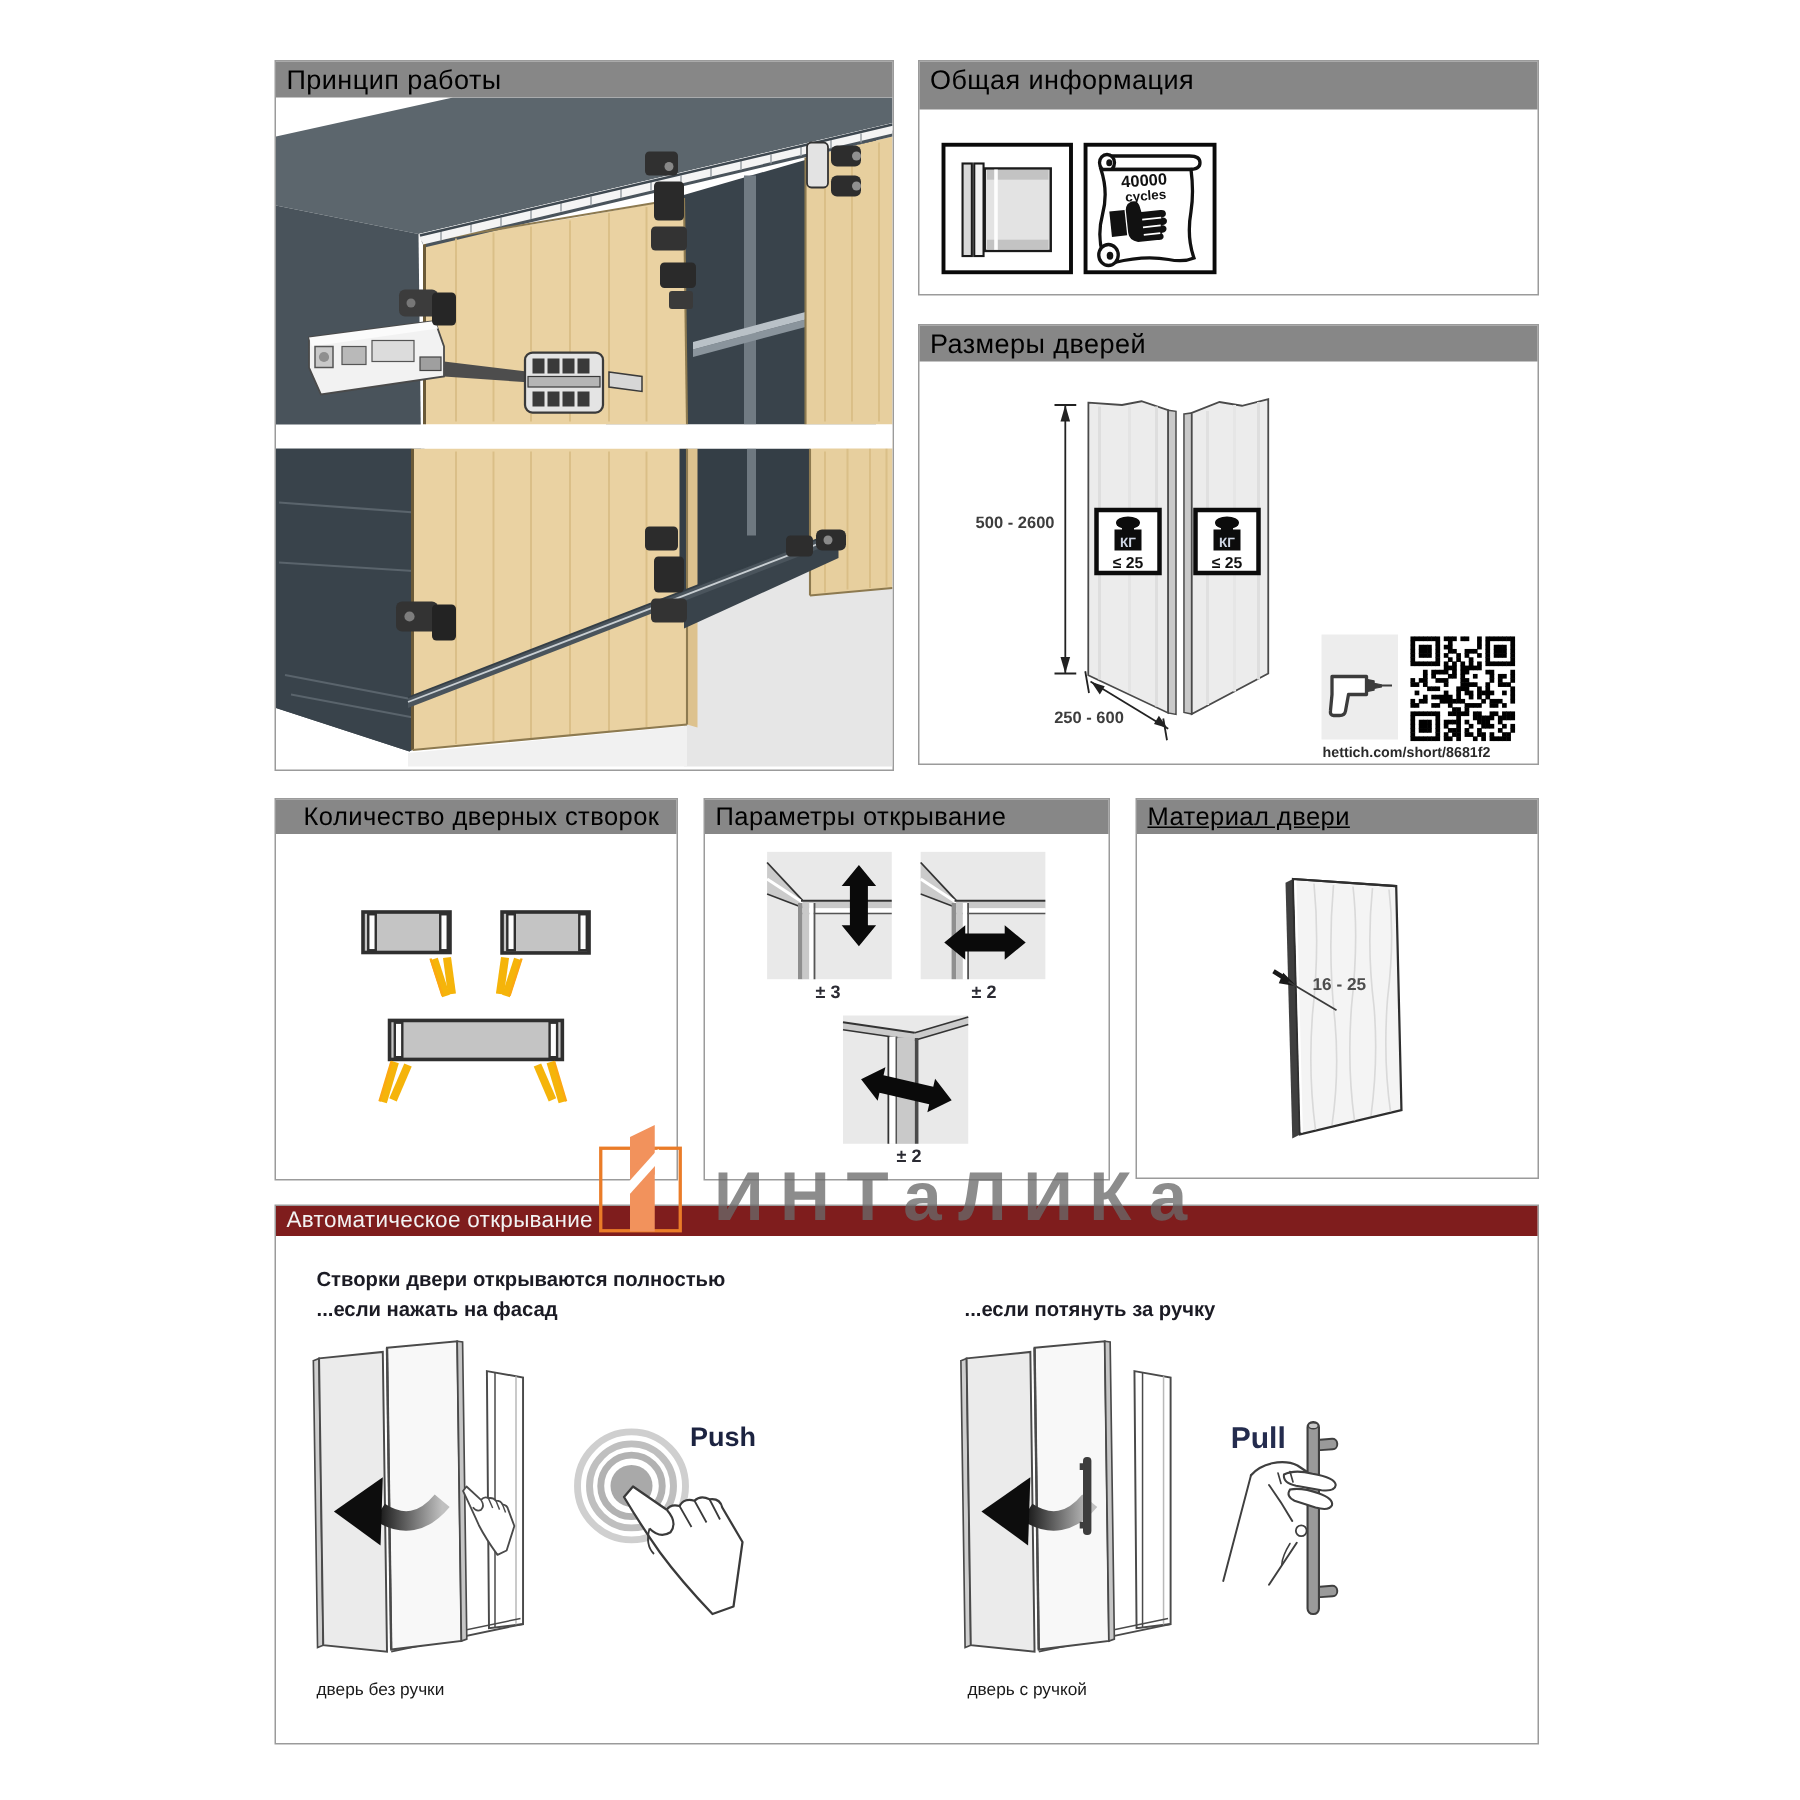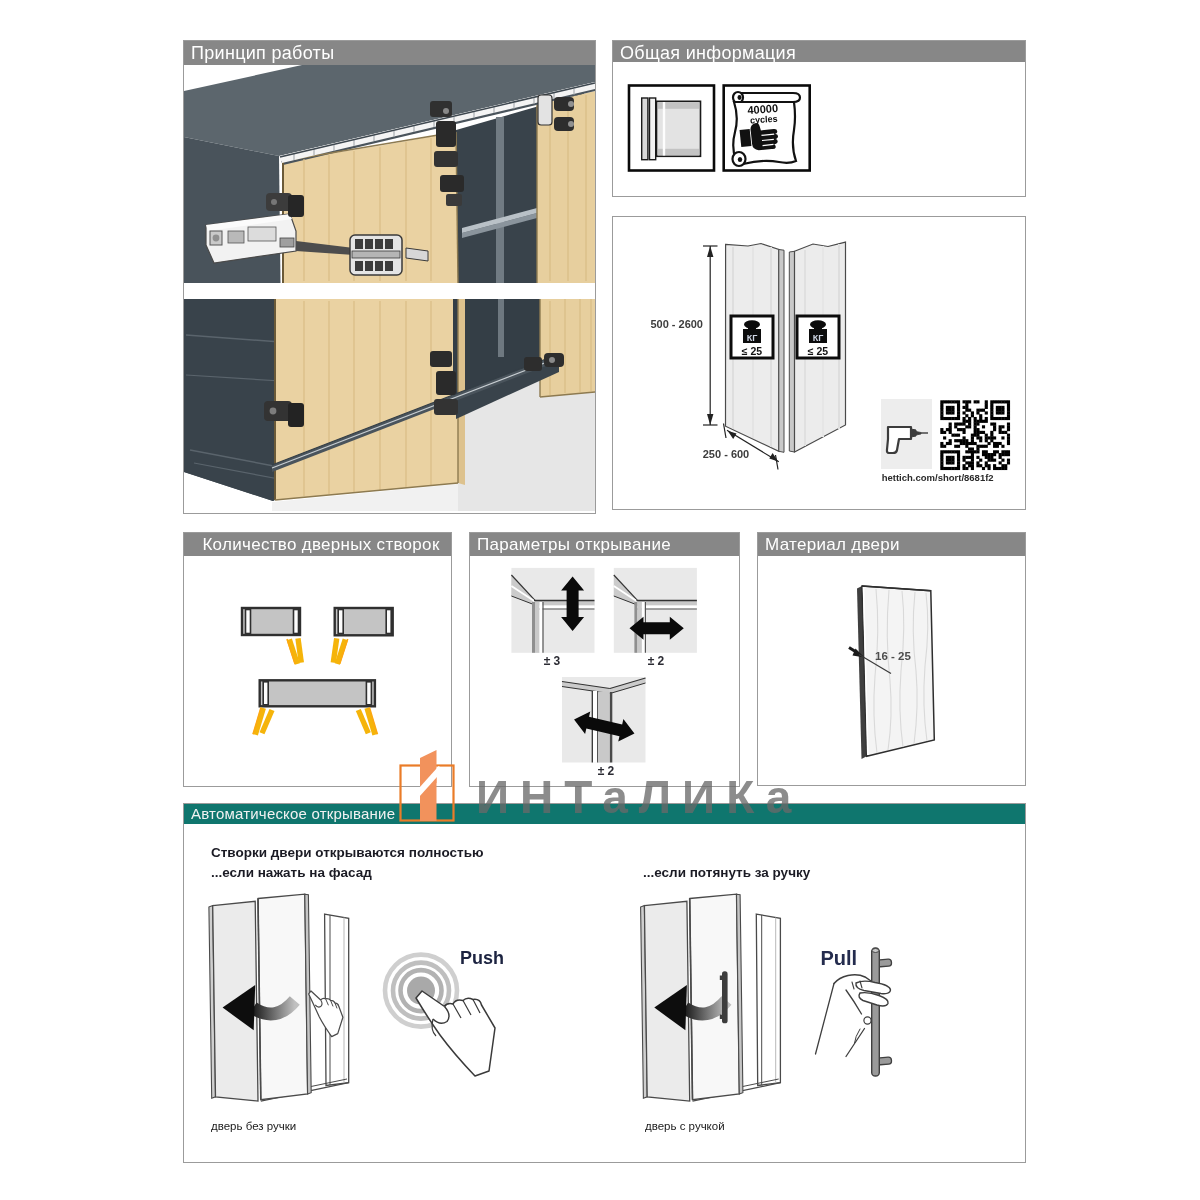--- a/index.html
+++ b/index.html
@@ -1,19 +1,19 @@
 <!DOCTYPE html>
 <html><head>
 <meta charset="utf-8">
 <style>
 html,body{margin:0;padding:0;background:#fff;}
 body{width:1200px;height:1200px;position:relative;font-family:"Liberation Sans",sans-serif;overflow:hidden;}
 .panel{position:absolute;border:1px solid #9b9b9b;background:#fff;box-sizing:border-box;}
-.hdr{background:#878787;color:#ffffff;font-size:18px;line-height:23px;height:23px;padding-left:7px;letter-spacing:0.3px;}
-.hdr2{background:#0f766e;color:#f2f2f2;font-size:15px;line-height:20px;height:20px;padding-left:7px;letter-spacing:0.2px;}
+.hdr{background:#878787;color:#000000;font-size:18px;line-height:23px;height:23px;padding-left:7px;letter-spacing:0.3px;}
+.hdr2{background:#7f1d1d;color:#f2f2f2;font-size:15px;line-height:20px;height:20px;padding-left:7px;letter-spacing:0.2px;}
 svg{display:block;}
 .abs{position:absolute;}
 </style>
 </head>
 <body>
 
 <div class="panel" style="left:183px;top:40px;width:413px;height:474px;">
 <div class="hdr" style="height:24px;line-height:24px;">Принцип работы</div>
 <svg width="411" height="448" viewBox="0 0 411 448">
 
@@ -168,21 +168,21 @@
 <rect x="252" y="306" width="20" height="24" rx="3" fill="#2a2a2a"></rect>
 <rect x="250" y="334" width="24" height="16" rx="3" fill="#333"></rect>
 <rect x="340" y="292" width="18" height="14" rx="3" fill="#2d2d2d"></rect>
 <rect x="360" y="288" width="20" height="14" rx="4" fill="#2d2d2d"></rect>
 <circle cx="368" cy="295" r="3" fill="#8a8a8a"></circle>
 </g>
 </svg>
 </div>
 
 <div class="panel" style="left:612px;top:40px;width:414px;height:157px;">
-<div class="hdr" style="height:21px;line-height:24px;">Общая информация</div>
+<div class="hdr" style="height:32px;line-height:24px;">Общая информация</div>
 <svg width="412" height="131" viewBox="0 0 412 131">
 
 <rect x="16" y="23.5" width="85" height="85" fill="#fff" stroke="#0a0a0a" stroke-width="2.6"></rect>
 <rect x="28.7" y="36" width="6.2" height="61.7" fill="#d9d9d9" stroke="#1a1a1a" stroke-width="1.4"></rect>
 <rect x="36.5" y="36" width="6.2" height="61.7" fill="#f2f2f2" stroke="#1a1a1a" stroke-width="1.4"></rect>
 <rect x="43.5" y="39.3" width="44" height="55" fill="#e3e3e3" stroke="#1a1a1a" stroke-width="1.6"></rect>
 <rect x="45" y="40.3" width="41" height="6.5" fill="#c3c3c3"></rect>
 <rect x="45" y="86.8" width="41" height="6.5" fill="#c3c3c3"></rect>
 <line x1="51" y1="40" x2="51" y2="93.5" stroke="#fdfdfd" stroke-width="2.4"></line>
 
@@ -199,20 +199,21 @@
 <rect x="0" y="6" width="12" height="20" fill="#111"></rect>
 <path d="M 13 10 Q 12 2 18 0 Q 23 -1 24 4 L 25 9 L 40 9 Q 44 9 44 12 Q 44 15 40 15 L 42 15 Q 45 16 44 19 Q 43 21 39 21 L 41 21 Q 44 22 43 25 Q 42 27 38 27 L 39 27 Q 41 29 40 31 Q 39 33 35 32 L 20 32 Q 13 30 13 24 Z" fill="#111"></path>
 <line x1="25" y1="15" x2="40" y2="15" stroke="#fff" stroke-width="1.4"></line>
 <line x1="25" y1="21" x2="39" y2="21" stroke="#fff" stroke-width="1.4"></line>
 <line x1="25" y1="27" x2="38" y2="27" stroke="#fff" stroke-width="1.4"></line>
 </g>
 </svg>
 </div>
 
 <div class="panel" style="left:612px;top:216px;width:414px;height:294px;">
+<div class="hdr" style="height:24px;line-height:24px;">Размеры дверей</div>
 <svg width="412" height="268" viewBox="0 0 412 268">
 
 <polygon points="112.6,27.4 135,29 148,26.5 165.8,32.5 165.8,234.3 112.5,209.2" fill="#ececec" stroke="#4a4a4a" stroke-width="1.2"></polygon>
 <polygon points="165.8,32.5 171,33.2 171,235.3 165.8,234.3" fill="#c9c9c9" stroke="#4a4a4a" stroke-width="1"></polygon>
 <line x1="120" y1="30" x2="120" y2="212" stroke="#dedede" stroke-width="2"></line>
 <line x1="140" y1="30" x2="140" y2="221" stroke="#e4e4e4" stroke-width="2"></line>
 <line x1="158" y1="30" x2="158" y2="230" stroke="#dedede" stroke-width="2"></line>
 
 <polygon points="176.3,35 181.5,34.3 181.5,235 176.3,234" fill="#c9c9c9" stroke="#4a4a4a" stroke-width="1"></polygon>
 <polygon points="181.5,34.3 200,27 215,29.5 232.5,25.1 232.5,208 181.5,235" fill="#ececec" stroke="#4a4a4a" stroke-width="1.2"></polygon>
@@ -659,21 +660,21 @@
 <rect x="128.2" y="135.5" width="11.7" height="71" fill="#c9c9c9"></rect>
 <rect x="139.9" y="136" width="2.4" height="70.5" fill="#4a4a4a"></rect>
 <g transform="rotate(13 134.25 170.5)">
 <polygon points="103.25,170.5 117.25,159 117.25,164.5 151.25,164.5 151.25,159 165.25,170.5 151.25,182 151.25,176.5 117.25,176.5 117.25,182" fill="#0a0a0a"></polygon>
 </g>
 <text x="136" y="218.5" font-size="12" font-weight="bold" fill="#2b2b33" text-anchor="middle">± 2</text>
 </svg>
 </div>
 
 <div class="panel" style="left:757px;top:532px;width:269px;height:254px;">
-<div class="hdr" style="font-size:17px;">Материал двери</div>
+<div class="hdr" style="font-size:17px;text-decoration:underline;">Материал двери</div>
 <svg width="267" height="229" viewBox="0 0 267 229">
 
 <polygon points="99,32.5 104,30 108.7,200.3 103.5,203" fill="#3f3f3f"></polygon>
 <polygon points="104,30 172.8,34.7 176.3,184 108.7,200.3" fill="#f4f4f4" stroke="#2e2e2e" stroke-width="1.5"></polygon>
 <line x1="105.5" y1="31" x2="109.8" y2="199" stroke="#ffffff" stroke-width="1.6"></line>
 <g stroke="#d9d9d9" stroke-width="1.1" fill="none">
 <path d="M 118 33 Q 122 75 117 120 Q 114 160 119 197"></path>
 <path d="M 131 34 Q 127 80 132 125 Q 135 160 130 194"></path>
 <path d="M 144 35 Q 148 70 143 115 Q 140 155 145 191"></path>
 <path d="M 157 36 Q 153 75 158 115 Q 161 150 156 188"></path>

